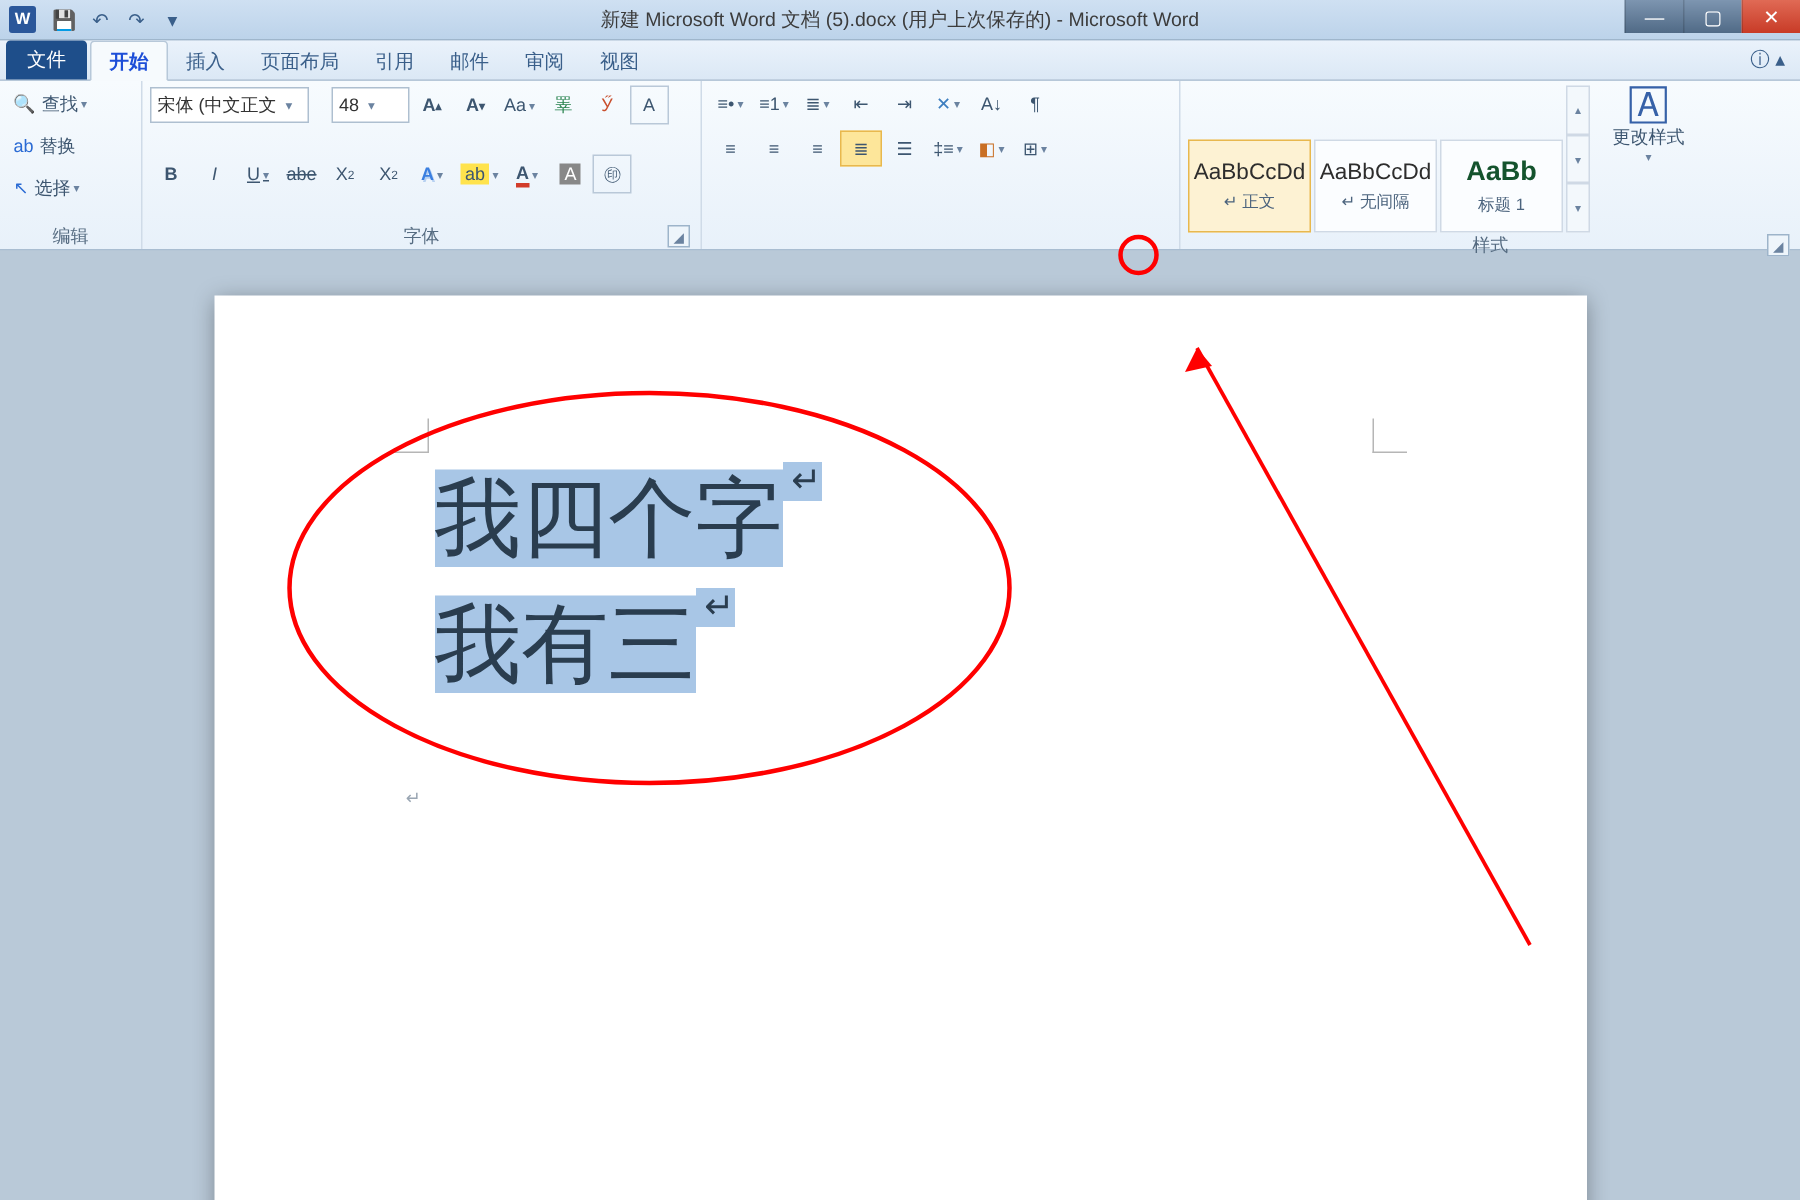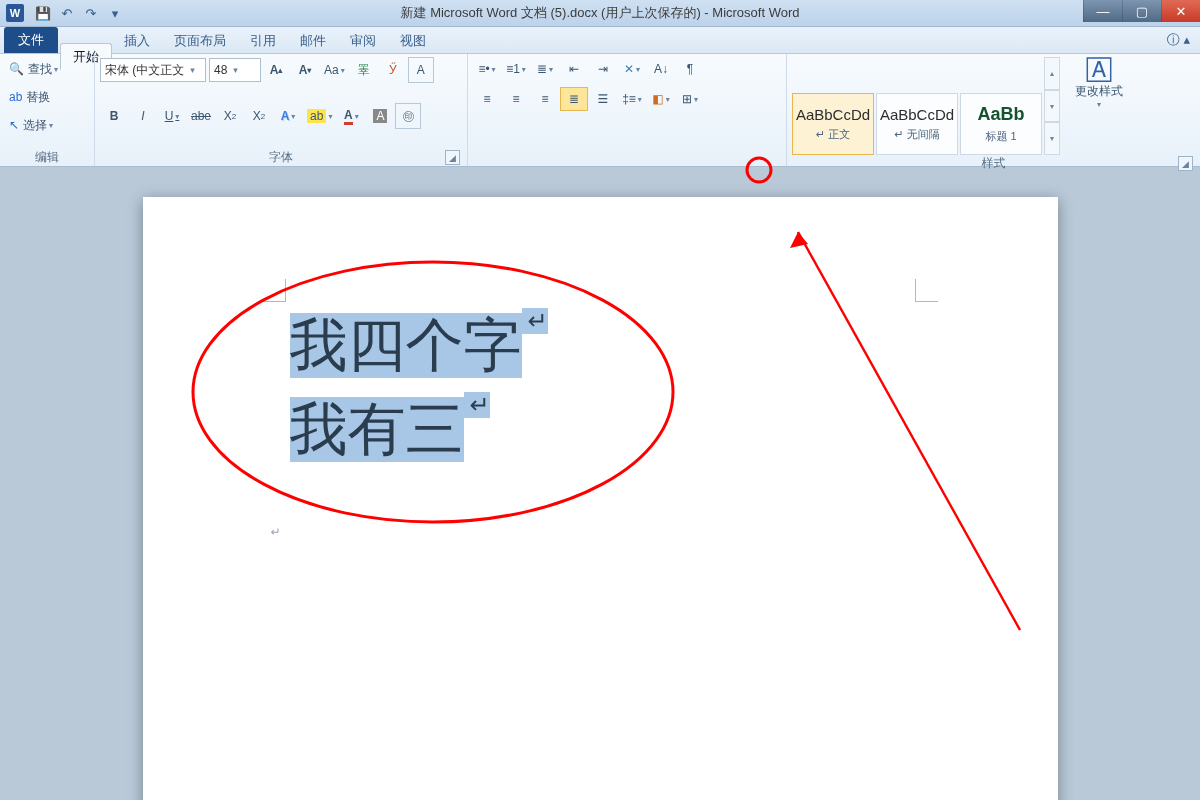--- a/index.html
+++ b/index.html
@@ -22,21 +22,21 @@
   .winmax{background:linear-gradient(#7d95b0,#506a86);}
   .winclose{background:linear-gradient(#e06a55,#c83b27);}
   
   .tabstrip{height:26px;background:linear-gradient(#eaf2fb,#dbe8f5);
     display:flex;align-items:flex-end;padding-left:4px;border-bottom:1px solid #b7c8d9;
     position:relative;}
   .file-tab{background:#1e4e8a;color:#fff;padding:4px 14px;font-size:13px;
     border-top-left-radius:3px;border-top-right-radius:3px;margin-right:2px;}
   .tab{padding:4px 12px 3px;font-size:13px;color:#3a5f8a;}
   .tab.active{background:#f6fafd;border:1px solid #b7c8d9;border-bottom:1px solid #f6fafd;
-    border-top-left-radius:3px;border-top-right-radius:3px;color:#0f172a;position:relative;top:17px;}
+    border-top-left-radius:3px;border-top-right-radius:3px;color:#1d4ed8;position:relative;top:1px;font-weight:bold;}
   .tabstrip .help{position:absolute;right:10px;top:4px;color:#3a5f8a;font-size:13px;}
   
   .ribbon{height:112px;background:linear-gradient(#f7fbfe,#e8f1fa);
     border-bottom:1px solid #a9bdd1;display:flex;}
   .group{display:flex;flex-direction:column;padding:3px 5px 0;position:relative;}
   .group+.group{border-left:1px solid #cfdbe8;}
   .group-body{flex:1;display:flex;align-items:flex-start;gap:2px;}
   .group-label{height:18px;display:flex;align-items:center;justify-content:center;
     font-size:12px;color:#556b81;position:relative;}
   .launcher{position:absolute;right:2px;bottom:1px;width:13px;height:13px;
@@ -141,21 +141,21 @@
   </div>
 
   <div class="group" style="width:362px">
     <div class="group-body" style="flex-direction:column;gap:20px;">
 
       <div class="rbrow">
         <div class="combo" style="width:96px">
           <span>宋体 (中文正文</span>
             <span class="dd">▾</span>
         </div>
-        <div class="combo" style="width:42px;margin-left:2px">
+        <div class="combo" style="width:42px;margin-left:14px">
           <span>48</span>
             <span class="dd">▾</span>
         </div>
         <div class="rb" style="font-weight:bold">A<span style="font-size:8px;vertical-align:super">▴</span></div>
         <div class="rb" style="font-weight:bold">A<span style="font-size:8px;vertical-align:sub">▾</span></div>
         <div class="rb">Aa<span class="dd">▾</span></div>
         <div class="rb">
             <span style="color:#28834e">睪</span>
           </div>
         <div class="rb">

